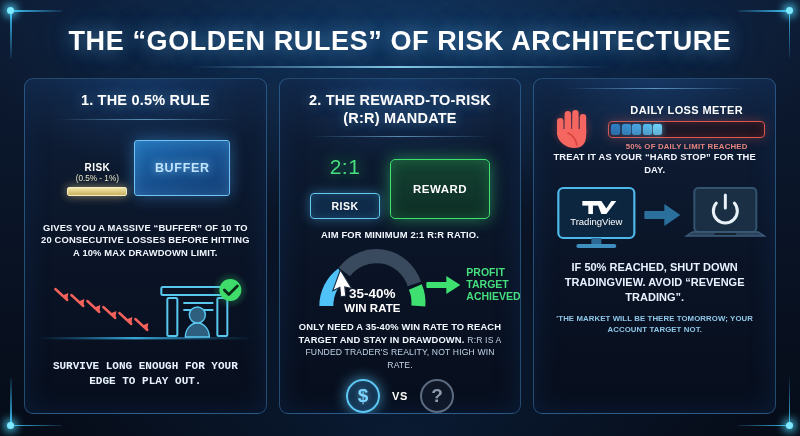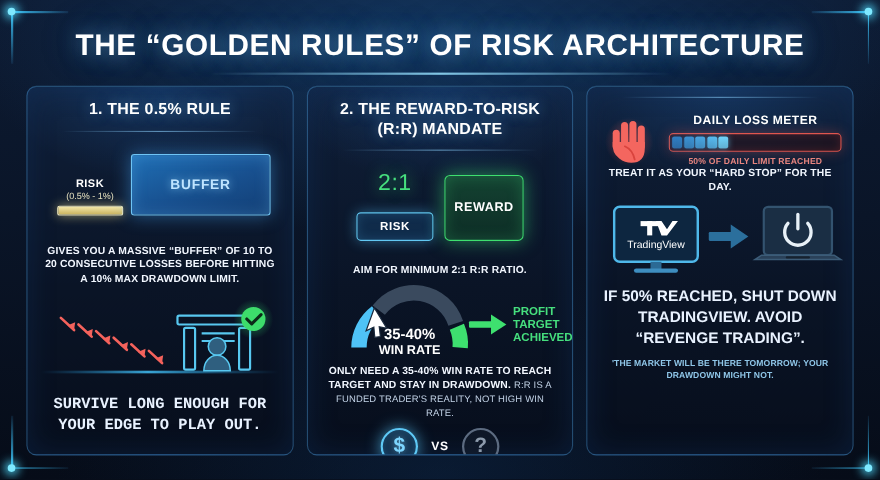--- a/index.html
+++ b/index.html
@@ -67,41 +67,41 @@
   .panel-rule {
     margin: 9px auto 0; width: 74%; height: 1px;
     background: linear-gradient(90deg, rgba(90,190,255,0), rgba(140,210,255,.6), rgba(90,190,255,0));
   }
   .body-text {
     color: #f2f7ff; font-size: 9.4px; font-weight: bold; line-height: 1.34;
     text-align: center; letter-spacing: .15px; padding: 0 12px;
   }
   .sub-text { color: #c2d2e6; font-weight: normal; font-size: 8.6px; }
   .caption-text {
-    color: #e9f2ff; font-size: 14px; font-weight: bold; line-height: 1.35;
+    color: #e9f2ff; font-size: 11px; font-weight: bold; line-height: 1.35;
     text-align: center; padding: 0 12px;
   }
   .quote-text {
     color: #8fc6e8; font-size: 7.8px; font-weight: bold; line-height: 1.4;
     text-align: center; padding: 0 14px; letter-spacing: .1px;
   }
 
   
   .risk-buffer { display: flex; align-items: flex-end; justify-content: center; margin-top: 14px; height: 62px; }
   .risk-col { width: 74px; text-align: center; }
   .risk-label { color: #fff; font-size: 10px; font-weight: bold; letter-spacing: .4px; }
   .risk-range { color: #e7e2c0; font-size: 8.2px; font-weight: normal; margin-top: 1px; }
   .risk-bar {
     margin: 4px auto 0; width: 60px; height: 9px; border-radius: 2px;
     background: linear-gradient(180deg, #f3e6a8, #c9b25e);
     border: 1px solid #f7efc0;
     box-shadow: 0 0 10px rgba(240,225,150,.6);
   }
   .buffer-box {
-    width: 127px; height: 56px; border-radius: 3px;
+    width: 96px; height: 56px; border-radius: 3px;
     border: 1px solid #6fc4f5;
     background: linear-gradient(160deg, #1f6fb5 0%, #18508f 55%, #123e74 100%);
     box-shadow: 0 0 16px rgba(70,170,255,.45), inset 0 0 14px rgba(120,205,255,.25);
     display: flex; align-items: center; justify-content: center;
     color: #bfe4ff; font-size: 12.5px; font-weight: bold; letter-spacing: .7px;
     text-shadow: 0 0 8px rgba(150,220,255,.7);
   }
   .p1-desc { margin-top: 26px; }
   .scene1 { position: relative; height: 86px; margin-top: 6px; }
   .p1-foot { margin-top: 8px; font-family: Liberation Mono, monospace; }
@@ -114,27 +114,27 @@
     text-shadow: 0 0 14px rgba(60,235,130,.75); line-height: 1; margin-bottom: 16px;
   }
   .risk-box-2 {
     width: 70px; height: 26px; border-radius: 4px;
     border: 1.4px solid #62c8f2; background: rgba(20,60,100,.55);
     box-shadow: 0 0 12px rgba(80,190,245,.45), inset 0 0 10px rgba(90,200,250,.18);
     display: flex; align-items: center; justify-content: center;
     color: #fff; font-size: 10.5px; font-weight: bold; letter-spacing: .5px;
   }
   .reward-box {
-    width: 72px; height: 60px; border-radius: 5px;
+    width: 100px; height: 60px; border-radius: 5px;
     border: 1.6px solid #3ee06f; background: linear-gradient(180deg, rgba(22,80,50,.75), rgba(14,52,36,.75));
     box-shadow: 0 0 16px rgba(60,230,120,.5), inset 0 0 14px rgba(70,230,130,.22);
     display: flex; align-items: center; justify-content: center;
     color: #fff; font-size: 11.5px; font-weight: bold; letter-spacing: .5px;
   }
-  .p2-aim { margin-top: 20px; }
+  .p2-aim { margin-top: 10px; }
   .gauge-wrap { position: relative; height: 68px; margin-top: 6px; }
   .p2-desc { margin-top: 5px; }
   .vs-row { display: flex; align-items: center; justify-content: center; gap: 12px; margin-top: 8px; }
   .circle-icon {
     width: 34px; height: 34px; border-radius: 50%;
     display: flex; align-items: center; justify-content: center;
     font-size: 19px; font-weight: bold;
   }
   .ci-dollar {
     border: 2.2px solid #5ec8f5; color: #7dd6ff; background: rgba(18,58,98,.5);
@@ -371,17 +371,17 @@
             <rect x="180" y="53" width="22" height="2" rx="1" fill="#16222f"></rect>
             <g stroke="#e8f1f8" stroke-width="3" fill="none" stroke-linecap="round">
               <path d="M182 23 a12 12 0 1 0 18 0"></path>
               <line x1="191" y1="15" x2="191" y2="28"></line>
             </g>
           </g>
         </svg>
       </div>
 
       <div class="caption-text p3-foot">IF 50% REACHED, SHUT DOWN TRADINGVIEW. AVOID “REVENGE TRADING”.</div>
-      <div class="quote-text p3-quote">'THE MARKET WILL BE THERE TOMORROW; YOUR DRAWDOWN MIGHT NOT.</div>
+      <div class="quote-text p3-quote">'THE MARKET WILL BE THERE TOMORROW; YOUR ACCOUNT TARGET NOT.</div>
     </div>
 
   </div>
 </div>
 
 </body></html>

